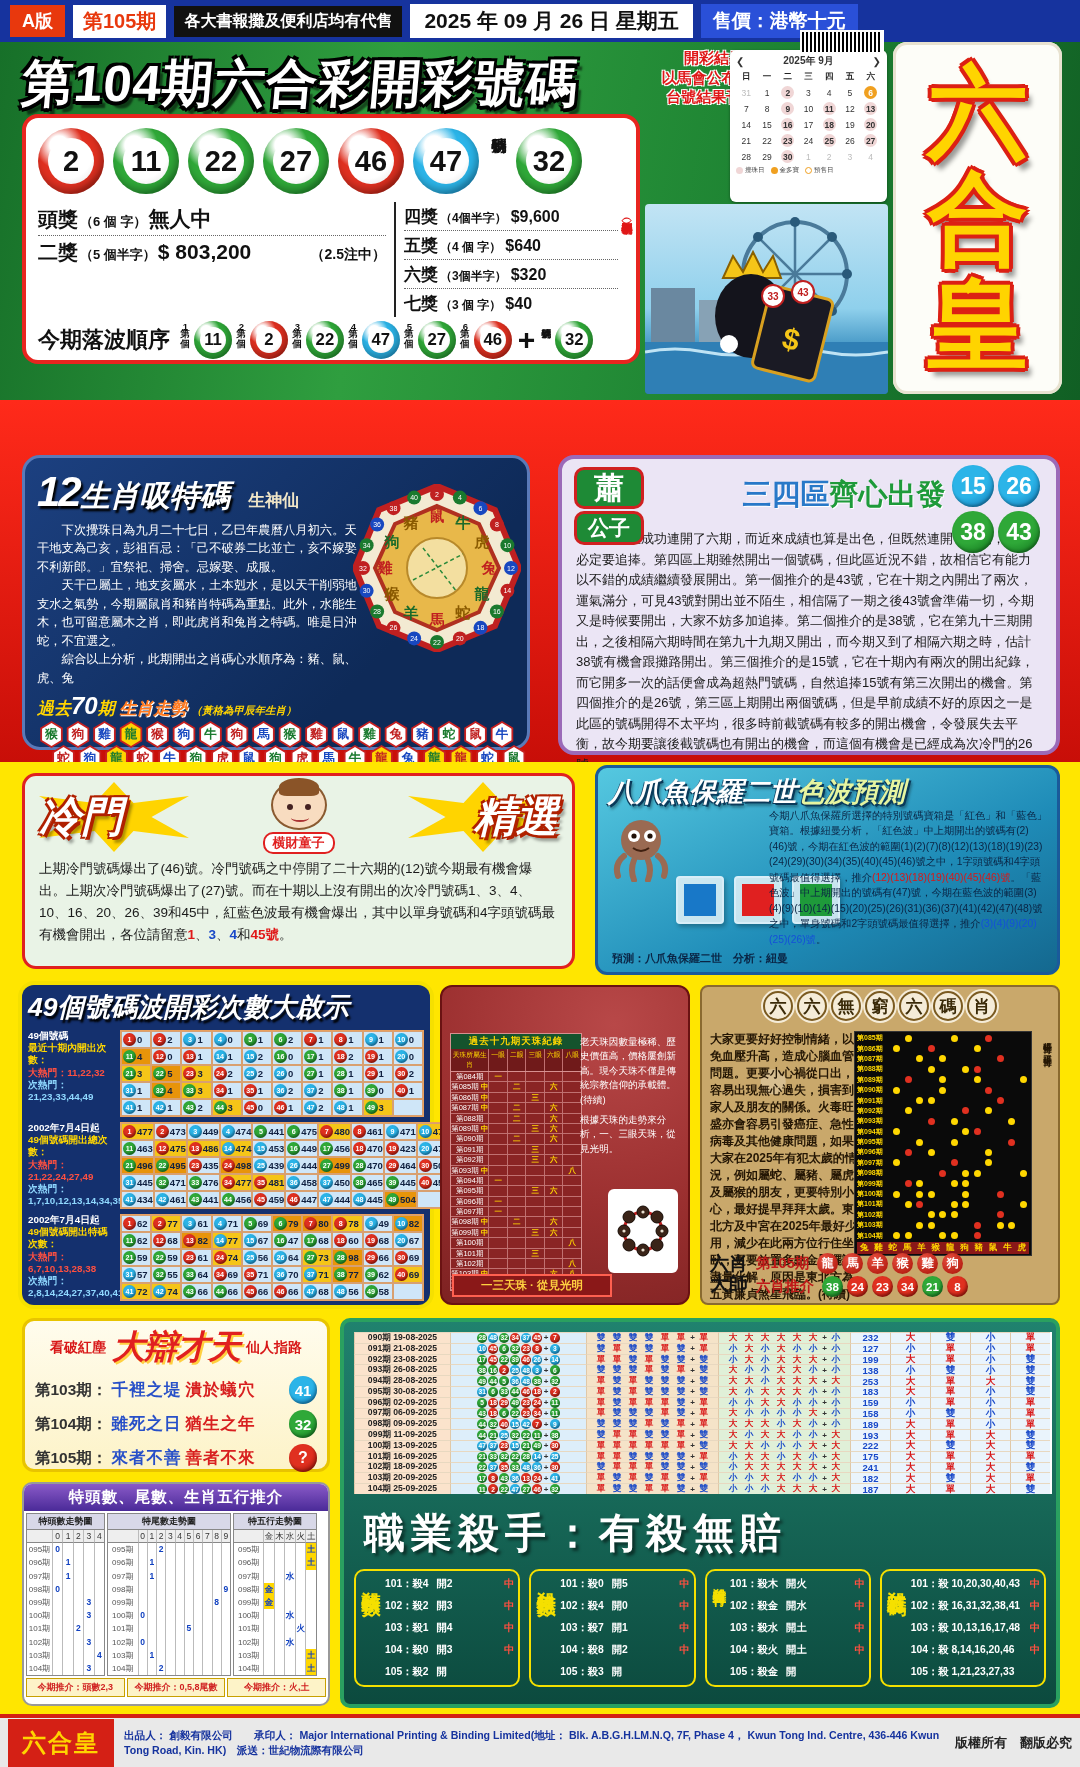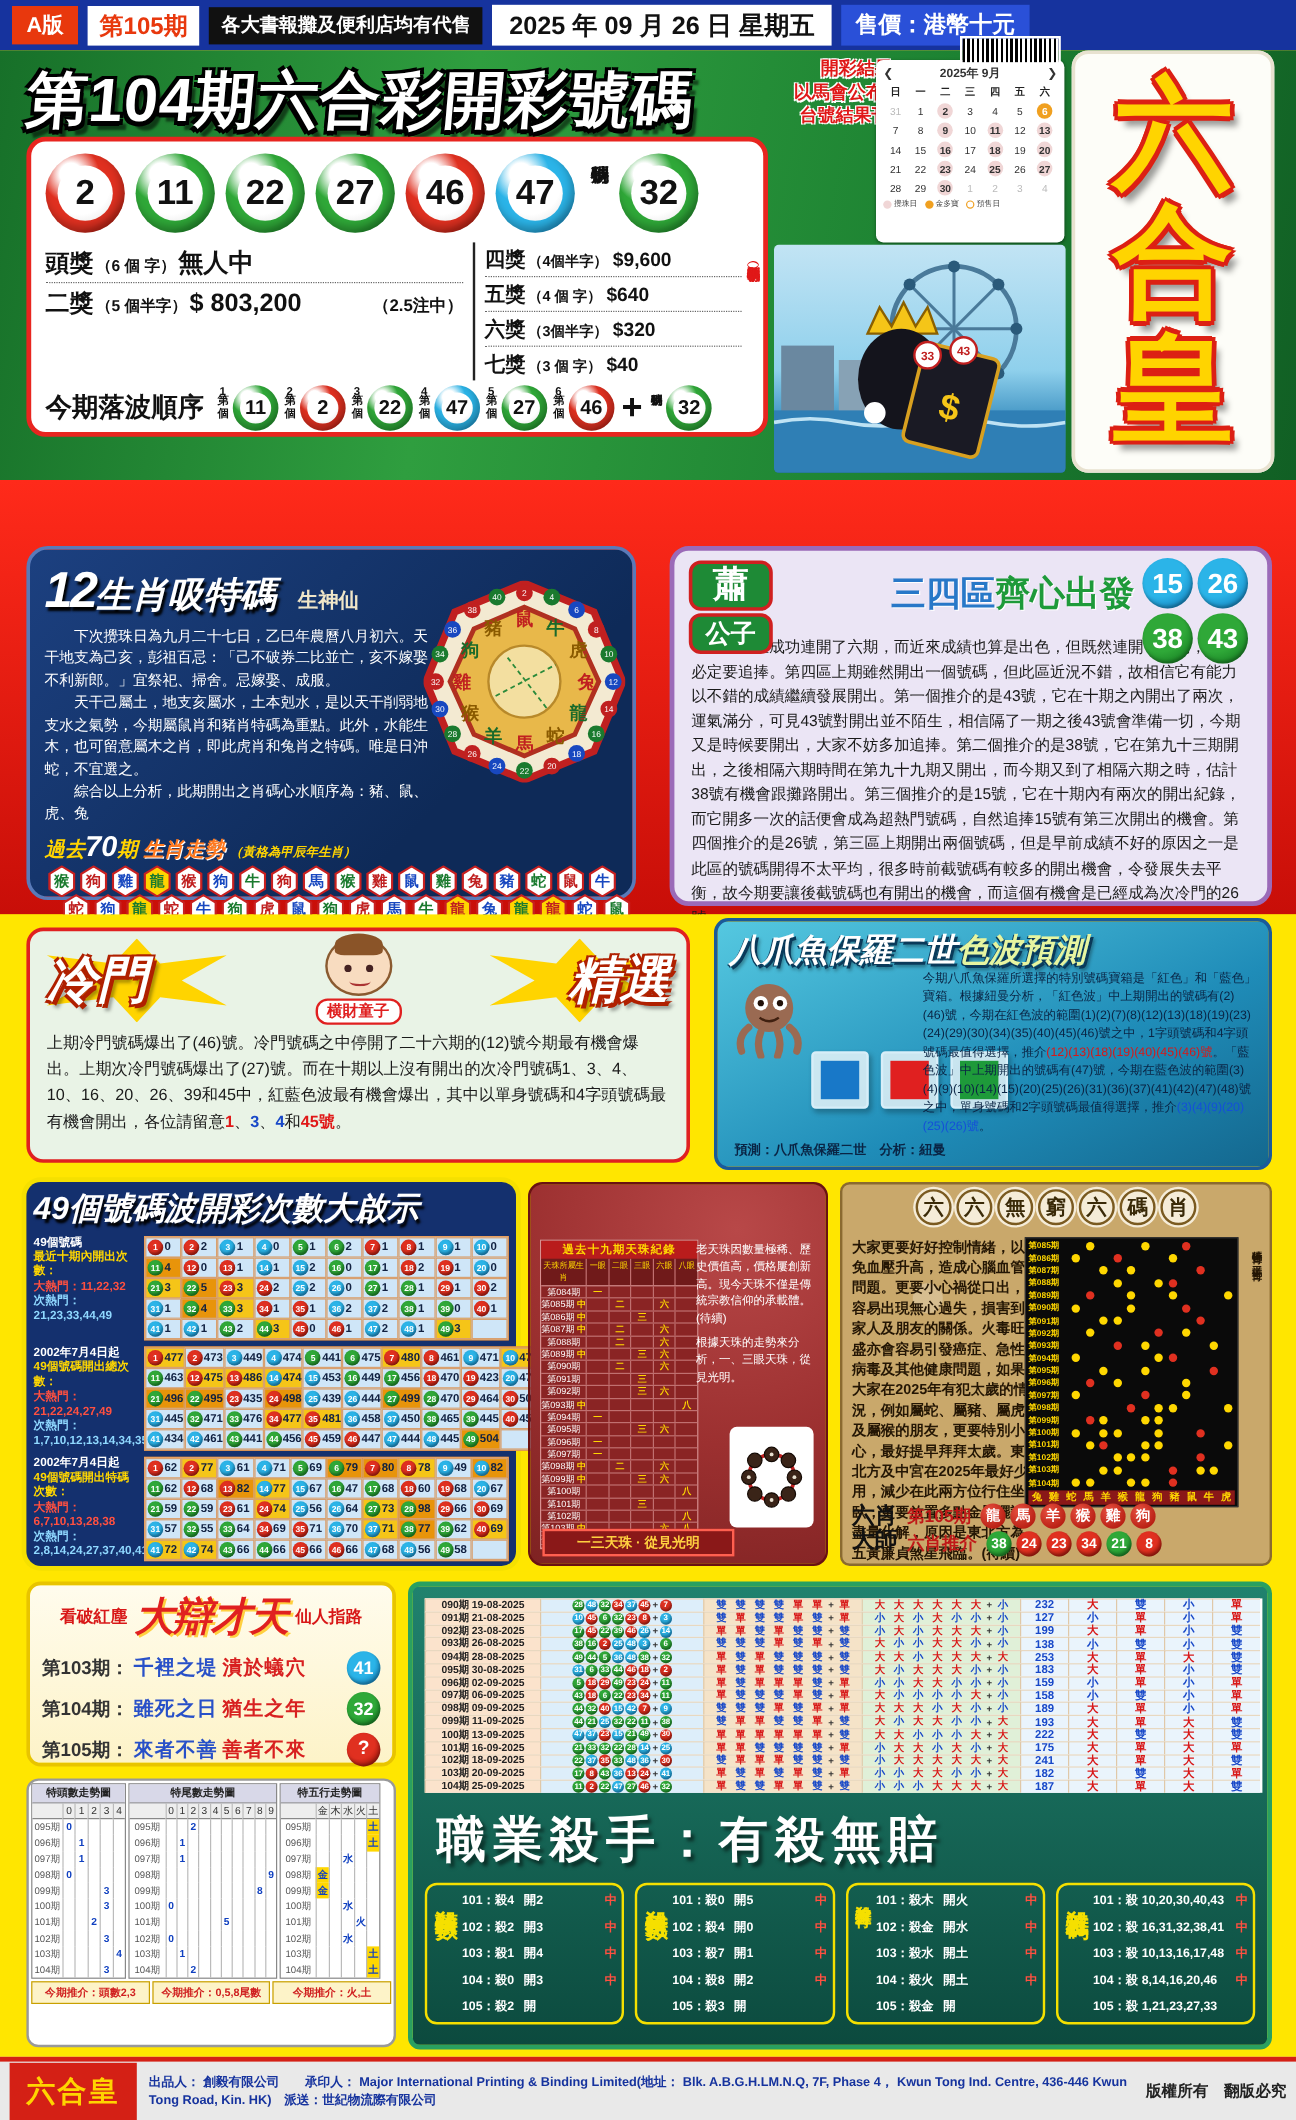--- a/index.html
+++ b/index.html
@@ -132,21 +132,21 @@
   .n49-label .l0 { color:#fff; } .n49-label .l1 { color:#ffd700; } .n49-label .l2 { color:#ff5040; } .n49-label .l3 { color:#8fd8ff; }
   .n49-grid { flex:1; border:1px solid #e8a060; background:#b86820; }
   .n49-row { display:flex; }
   .n49-cell { width:10%; height:17px; background:#cfe6f8; border:0.5px solid #d8a070; display:flex; align-items:center; gap:1px; padding-left:1px; }
   .n49-cell.hot { background:#e8940a; } .n49-cell.warm { background:#f5c518; } .n49-cell.empty { background:#cfe6f8; }
   .n49-cell b { font-size:9.5px; color:#102040; }
 
   .tz { position:absolute; left:440px; top:985px; width:250px; height:320px; background:radial-gradient(circle at 70% 12%,#b84848 0%,#9c3030 55%,#7e2222 100%); border:2px solid #6a1212; border-radius:12px; padding:4px 8px; }
   .tz-title { text-align:center; color:#fff; font-weight:900; font-size:31px; letter-spacing:4px; text-shadow:2px 2px 3px #400; font-family:"Liberation Serif","DejaVu Serif",serif; }
   .tz-table { position:absolute; left:8px; top:46px; width:132px; background:#8a2424; border:1px solid #d89090; }
-  .tz-tt { background:#b91c1c; color:#ffd700; font-weight:900; font-size:9.5px; text-align:center; padding:1px 0; letter-spacing:1px; }
+  .tz-tt { background:#14532d; color:#ffd700; font-weight:900; font-size:9.5px; text-align:center; padding:1px 0; letter-spacing:1px; }
   .tz-hd { display:flex; border-bottom:1px solid #d89090; background:#701a1a; }
   .tz-hd span { font-size:6.8px; color:#ffd700; text-align:center; padding:1px 0; }
   .tz-row { display:flex; border-bottom:0.5px solid #c07070; }
   .tz-row span { font-size:7.5px; color:#fff; text-align:center; height:9.4px; line-height:9.4px; }
   .tz-row .mk { color:#ffd700; font-weight:900; }
   .tz-row .hit { color:#ffd700; }
   .tz-c0 { width:38px; } .tz-c { width:18.8px; border-left:0.5px solid #c07070; }
   .tz-body { position:absolute; right:8px; top:48px; width:100px; font-size:9.6px; line-height:1.5; color:#fff; }
   .tz-brace { position:absolute; right:10px; bottom:30px; width:70px; height:84px; background:#fff; border-radius:6px; display:flex; align-items:center; justify-content:center; }
   .tz-banner { position:absolute; left:10px; bottom:6px; width:160px; border:2px solid #ff6050; color:#ffd040; background:#8a1818; font-weight:900; font-size:11.5px; text-align:center; padding:2px 0; }
@@ -2316,20 +2316,21 @@
         <div class="bian-row">
           <span class="pp">第105期：</span>
           <span class="p1">來者不善</span>
           <span class="p2">善者不來</span>
           <div class="ball solid c-r" style="height: 28px; width: 28px; font-size: 16px; margin-left: auto;">?</div>
         </div>
       </div>
   </div>
 
   <div class="trend">
+    <div class="trend-title">特頭數、尾數、生肖五行推介</div>
     <div class="trend-wrap" id="trend-tables">
         <div class="ttab" style="width: 79px;">
           <div class="tt">特頭數走勢圖</div>
           <div class="cols">
             <span class="plab" style="width: 30px;"></span>
             <span style="width: 12.4px;">0</span>
             <span style="width: 12.4px;">1</span>
             <span style="width: 12.4px;">2</span>
             <span style="width: 12.4px;">3</span>
             <span style="width: 12.4px;">4</span>

